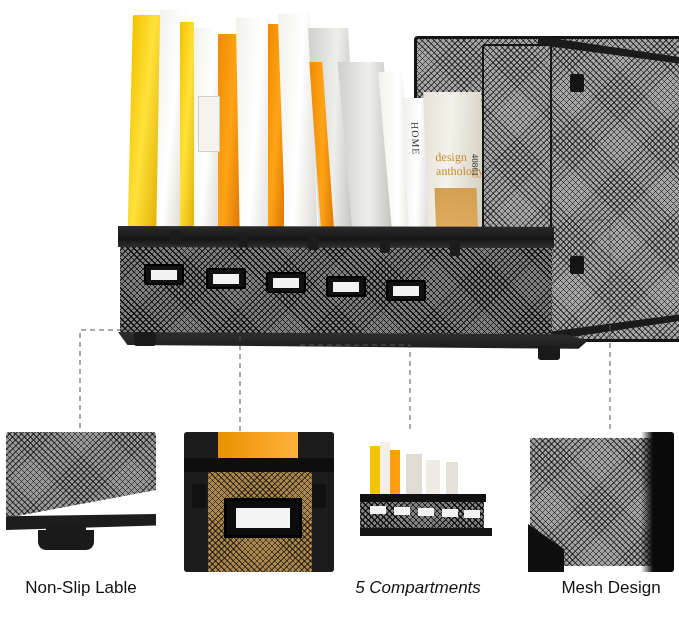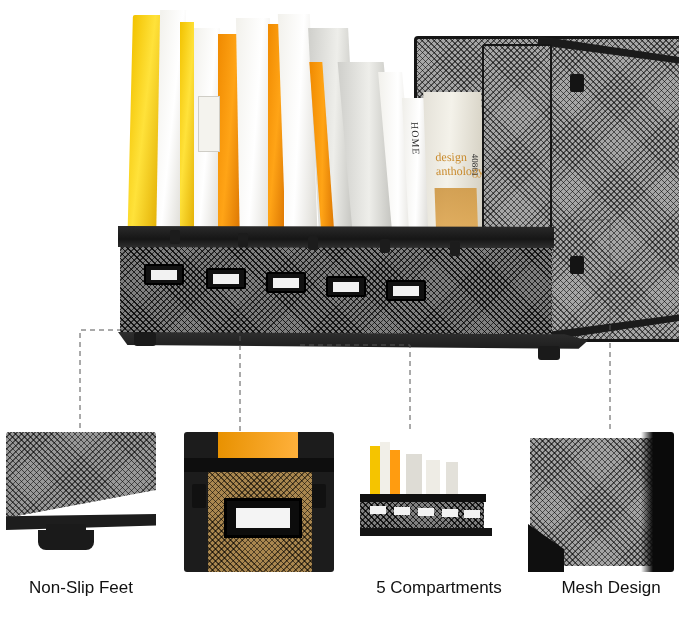--- a/index.html
+++ b/index.html
@@ -285,21 +285,21 @@
 
     <div class="thumb" style="left:6px;">
       <div class="mesh-panel" style="position:absolute;left:0;top:0;width:150px;height:100px;
            clip-path:polygon(0% 0%, 100% 0%, 100% 58%, 0% 86%); background-color:#8d8d8d;"></div>
       <div style="position:absolute;left:0;top:82px;width:150px;height:16px;background:#1d1d1d;
            clip-path:polygon(0% 14%, 100% 0%, 100% 72%, 0% 100%);"></div>
       <div style="position:absolute;left:40px;top:92px;width:40px;height:26px;background:#1a1a1a;border-radius:0 0 6px 6px;"></div>
       <div style="position:absolute;left:0;top:98px;width:150px;height:42px;background:#fff;"></div>
       <div style="position:absolute;left:32px;top:98px;width:56px;height:20px;background:#1a1a1a;border-radius:0 0 8px 8px;"></div>
     </div>
-    <div class="thumb-caption" style="left:1px;">Non-Slip Feet</div>
+    <div class="thumb-caption" style="left:1px;">Non-Slip Lable</div>
 
     <div class="thumb" style="left:184px;">
       <div style="position:absolute;left:0;top:0;width:150px;height:140px;background:#1c1c1c;"></div>
       <div style="position:absolute;left:34px;top:0;width:80px;height:30px;background:linear-gradient(95deg,#e89100,#ffb13c);"></div>
       <div style="position:absolute;left:0;top:26px;width:150px;height:14px;background:#0e0e0e;"></div>
       <div class="mesh-panel" style="position:absolute;left:24px;top:40px;width:104px;height:100px;background-color:#a07a3c;"></div>
       <div style="position:absolute;left:8px;top:52px;width:14px;height:24px;background:#111;border-radius:2px;"></div>
       <div style="position:absolute;left:128px;top:52px;width:14px;height:24px;background:#111;border-radius:2px;"></div>
       <div style="position:absolute;left:40px;top:66px;width:72px;height:34px;background:#0c0c0c;border:3px solid #000;display:flex;align-items:center;justify-content:center;">
         <div style="width:54px;height:20px;background:#f4f4f4;"></div>
@@ -316,21 +316,21 @@
       <div style="position:absolute;left:96px;top:30px;width:12px;height:40px;background:#e3e1da;"></div>
       <div class="mesh-dark" style="position:absolute;left:10px;top:66px;width:124px;height:32px;"></div>
       <div style="position:absolute;left:10px;top:62px;width:126px;height:8px;background:#101010;"></div>
       <div style="position:absolute;left:10px;top:96px;width:132px;height:8px;background:#141414;"></div>
       <div style="position:absolute;left:20px;top:74px;width:16px;height:8px;background:#f2f2f2;"></div>
       <div style="position:absolute;left:44px;top:75px;width:16px;height:8px;background:#f2f2f2;"></div>
       <div style="position:absolute;left:68px;top:76px;width:16px;height:8px;background:#f2f2f2;"></div>
       <div style="position:absolute;left:92px;top:77px;width:16px;height:8px;background:#f2f2f2;"></div>
       <div style="position:absolute;left:114px;top:78px;width:16px;height:8px;background:#f2f2f2;"></div>
     </div>
-    <div class="thumb-caption" style="left:359px;">5 Compartments</div>
+    <div class="thumb-caption" style="left:338px;font-style:italic;">5 Compartments</div>
 
     <div class="thumb" style="left:524px;">
       <div style="position:absolute;left:0;top:0;width:150px;height:140px;background:#fff;"></div>
       <div class="mesh-panel" style="position:absolute;left:6px;top:6px;width:138px;height:128px;
            clip-path:polygon(0% 0%, 100% 0%, 100% 100%, 18% 100%, 0% 78%);
            background-color:#9a9a9a;"></div>
       <div style="position:absolute;left:0;top:0;width:150px;height:140px;border:0;
            background:linear-gradient(90deg, rgba(0,0,0,0) 78%, rgba(10,10,10,1) 86%);"></div>
       <div style="position:absolute;left:4px;top:92px;width:36px;height:48px;background:#0f0f0f;
            clip-path:polygon(0% 0%, 100% 52%, 100% 100%, 0% 100%);"></div>

